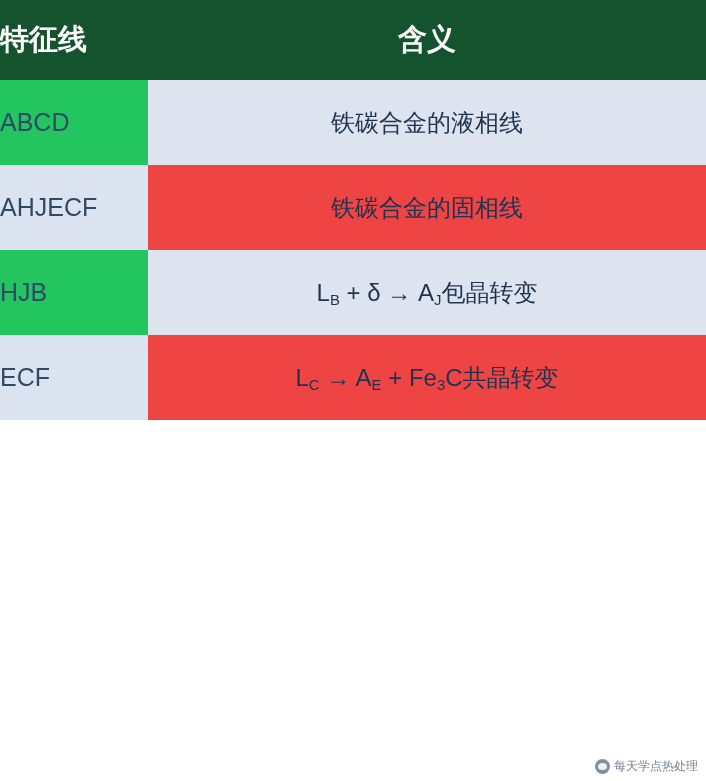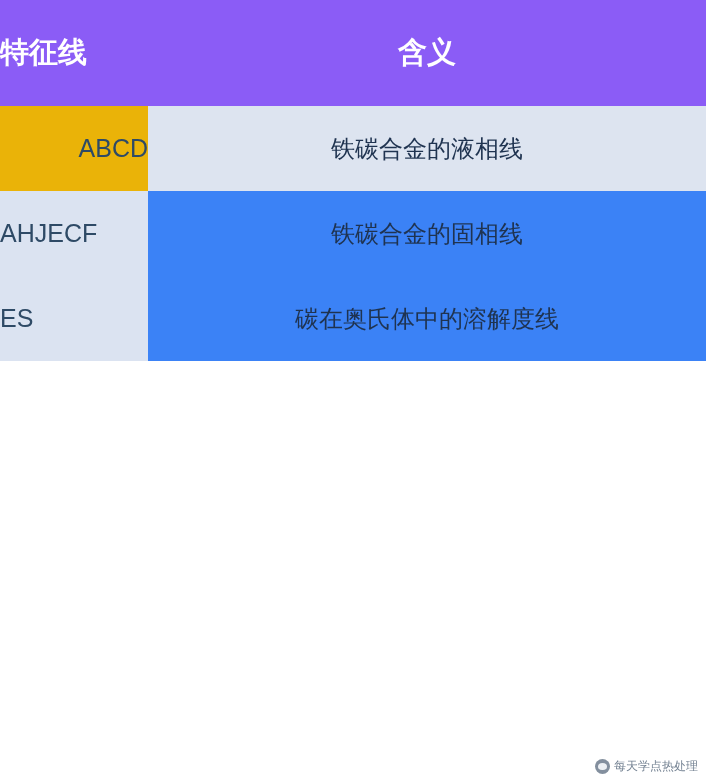--- a/index.html
+++ b/index.html
@@ -17,39 +17,39 @@
     width: 706px;
     border-collapse: collapse;
     table-layout: fixed;
   }
   .table td, .table th {
     padding: 0;
     margin: 0;
     border: 0;
   }
   .hdr-cell {
-    background: #8b5cf6;
+    background: #14532d;
     color: #ffffff;
     font-size: 29px;
     font-weight: bold;
-    height: 106px;
+    height: 80px;
     vertical-align: middle;
     text-align: center;
     border-bottom: 3px solid #ffffff;
   }
   .hdr-left {
     width: 148px;
     text-align: left;
     padding-left: 14px;
     border-right: 3px solid #ffffff;
   }
-  .row-a .label-cell { background: #eab308; text-align: right; }
+  .row-a .label-cell { background: #22c55e; }
   .row-a .meaning-cell { background: #dde4f0; }
   .row-b .label-cell { background: #dbe3f1; margin-top: 12px; }
-  .row-b .meaning-cell { background: #3b82f6; }
+  .row-b .meaning-cell { background: #ef4444; }
 
   .label-cell {
     width: 148px;
     color: #2e4a66;
     font-size: 25px;
     text-align: left;
     padding-left: 14px;
     vertical-align: middle;
     border-right: 3px solid #ffffff;
     border-bottom: 3px solid #ffffff;
@@ -114,23 +114,27 @@
   </thead>
   <tbody>
       <tr class="row-a">
         <td class="label-cell">ABCD</td>
         <td class="meaning-cell">铁碳合金的液相线</td>
       </tr>
       <tr class="row-b">
         <td class="label-cell">AHJECF</td>
         <td class="meaning-cell">铁碳合金的固相线</td>
       </tr>
+      <tr class="row-a">
+        <td class="label-cell">HJB</td>
+        <td class="meaning-cell">L<sub>B</sub> + δ → A<sub>J</sub>包晶转变</td>
+      </tr>
       <tr class="row-b">
-        <td class="label-cell">ES</td>
-        <td class="meaning-cell">碳在奥氏体中的溶解度线</td>
+        <td class="label-cell">ECF</td>
+        <td class="meaning-cell">L<sub>C</sub> → A<sub>E</sub> + Fe<sub>3</sub>C共晶转变</td>
       </tr>
     </tbody>
 </table>
 
 <div class="watermark">
   <span class="wm-logo"></span>
   <span>每天学点热处理</span>
 </div>
 
 </body></html>

